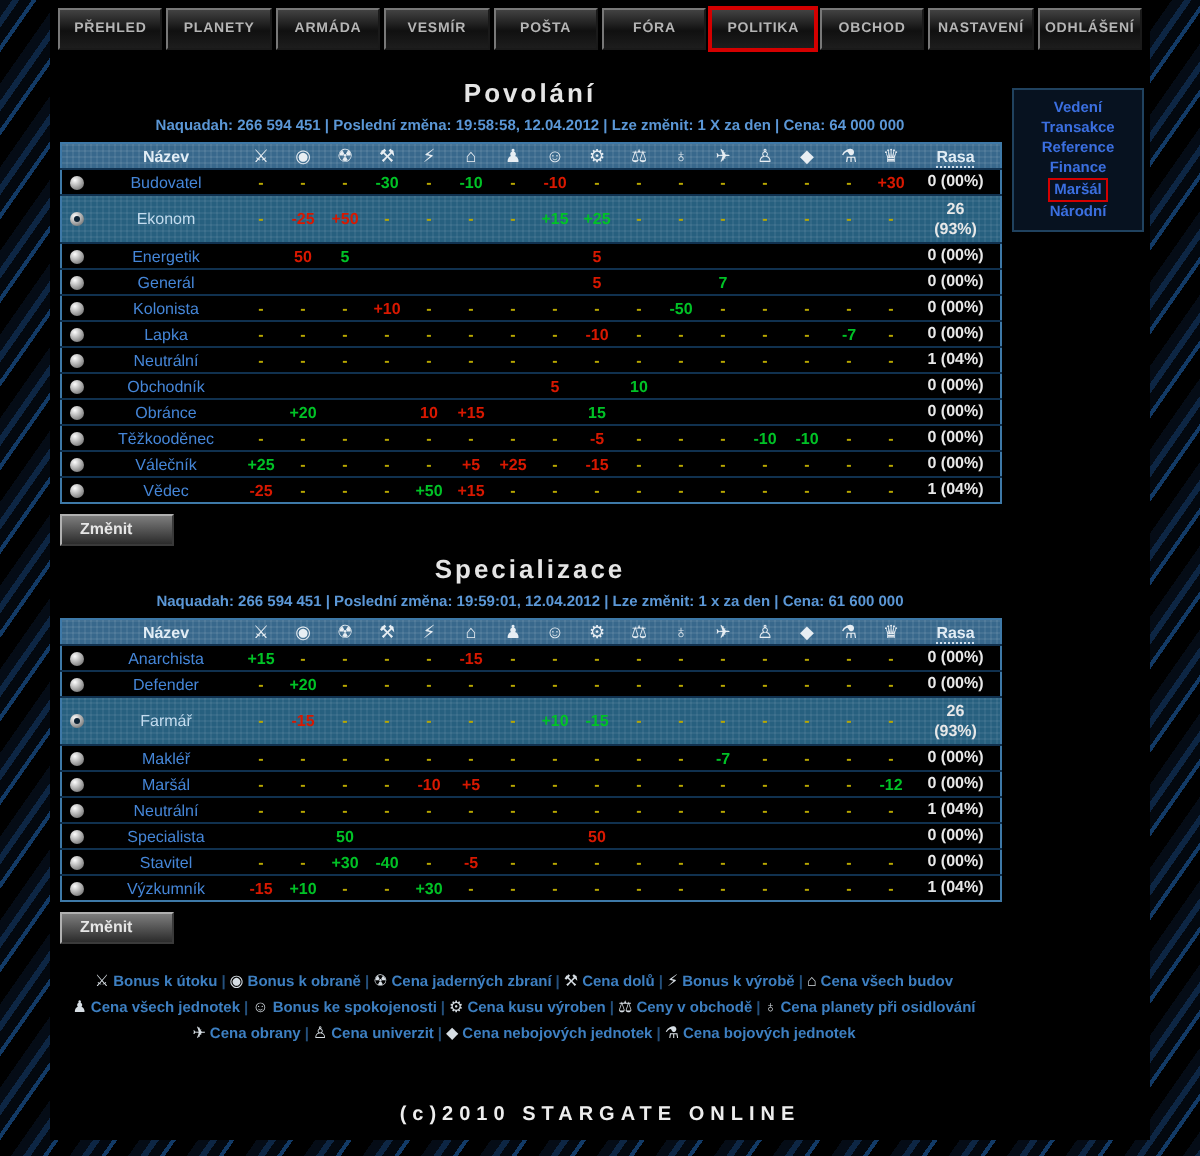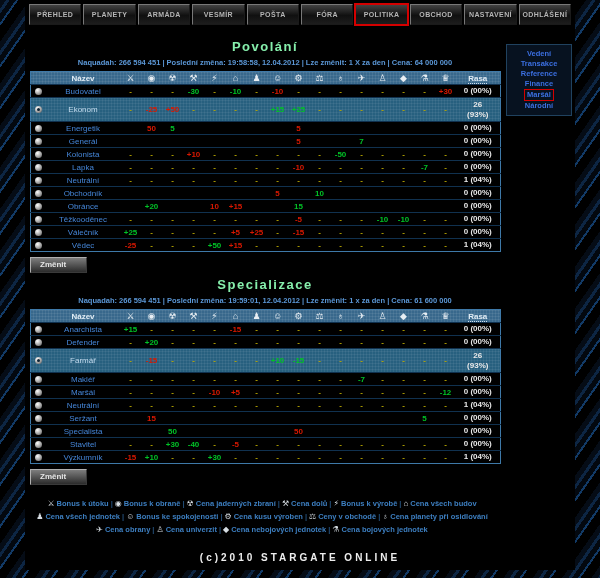--- a/index.html
+++ b/index.html
@@ -21,21 +21,21 @@
   .tab {
     flex:1; margin:0 1px; height:21px; line-height:19px; text-align:center;
     background:linear-gradient(#424242,#101010 55%,#1d1d1d);
     border:1px solid; border-color:#787878 #1a1a1a #1a1a1a #787878;
     color:#b5b5b5; font-weight:bold; font-size:7px; letter-spacing:.4px;
     cursor:pointer; white-space:nowrap; overflow:hidden;
   }
   .tab.active { outline:2px solid #d40000; outline-offset:-1px; }
   
   .main { position:absolute; top:30px; left:2px; width:476px; }
-  .title { text-align:center; color:#86efac; font-weight:bold; font-size:13px;
+  .title { text-align:center; color:#e5e5e5; font-weight:bold; font-size:13px;
            letter-spacing:1.5px; margin-top:9px; }
   .info  { text-align:center; color:#5b97d6; font-size:7.5px; font-weight:bold;
            margin:4px 0 4px 0; }
   table { width:470px; margin:0 auto; border-collapse:collapse;
           border:1px solid #3e79a8; table-layout:fixed; }
   th,td { padding:0; text-align:center; font-size:8px; height:13px;
           overflow:hidden; white-space:nowrap; }
   thead tr {
     background:
       repeating-linear-gradient(0deg, rgba(255,255,255,.07) 0 1px, transparent 1px 3px),
@@ -580,43 +580,20 @@
               <td class="cy">-</td>
               <td class="cy">-</td>
               <td class="cy">-</td>
               <td class="cy">-</td>
               <td class="rasa">1 (04%)</td>
             </tr>
             <tr>
               <td>
                 <div class="radio"></div>
               </td>
-              <td class="name">Seržant</td>
-              <td></td>
-              <td class="cr">15</td>
-              <td></td>
-              <td></td>
-              <td></td>
-              <td></td>
-              <td></td>
-              <td></td>
-              <td></td>
-              <td></td>
-              <td></td>
-              <td></td>
-              <td></td>
-              <td></td>
-              <td class="cg">5</td>
-              <td></td>
-              <td class="rasa">0 (00%)</td>
-            </tr>
-            <tr>
-              <td>
-                <div class="radio"></div>
-              </td>
               <td class="name">Specialista</td>
               <td></td>
               <td></td>
               <td class="cg">50</td>
               <td></td>
               <td></td>
               <td></td>
               <td></td>
               <td></td>
               <td class="cr">50</td>

